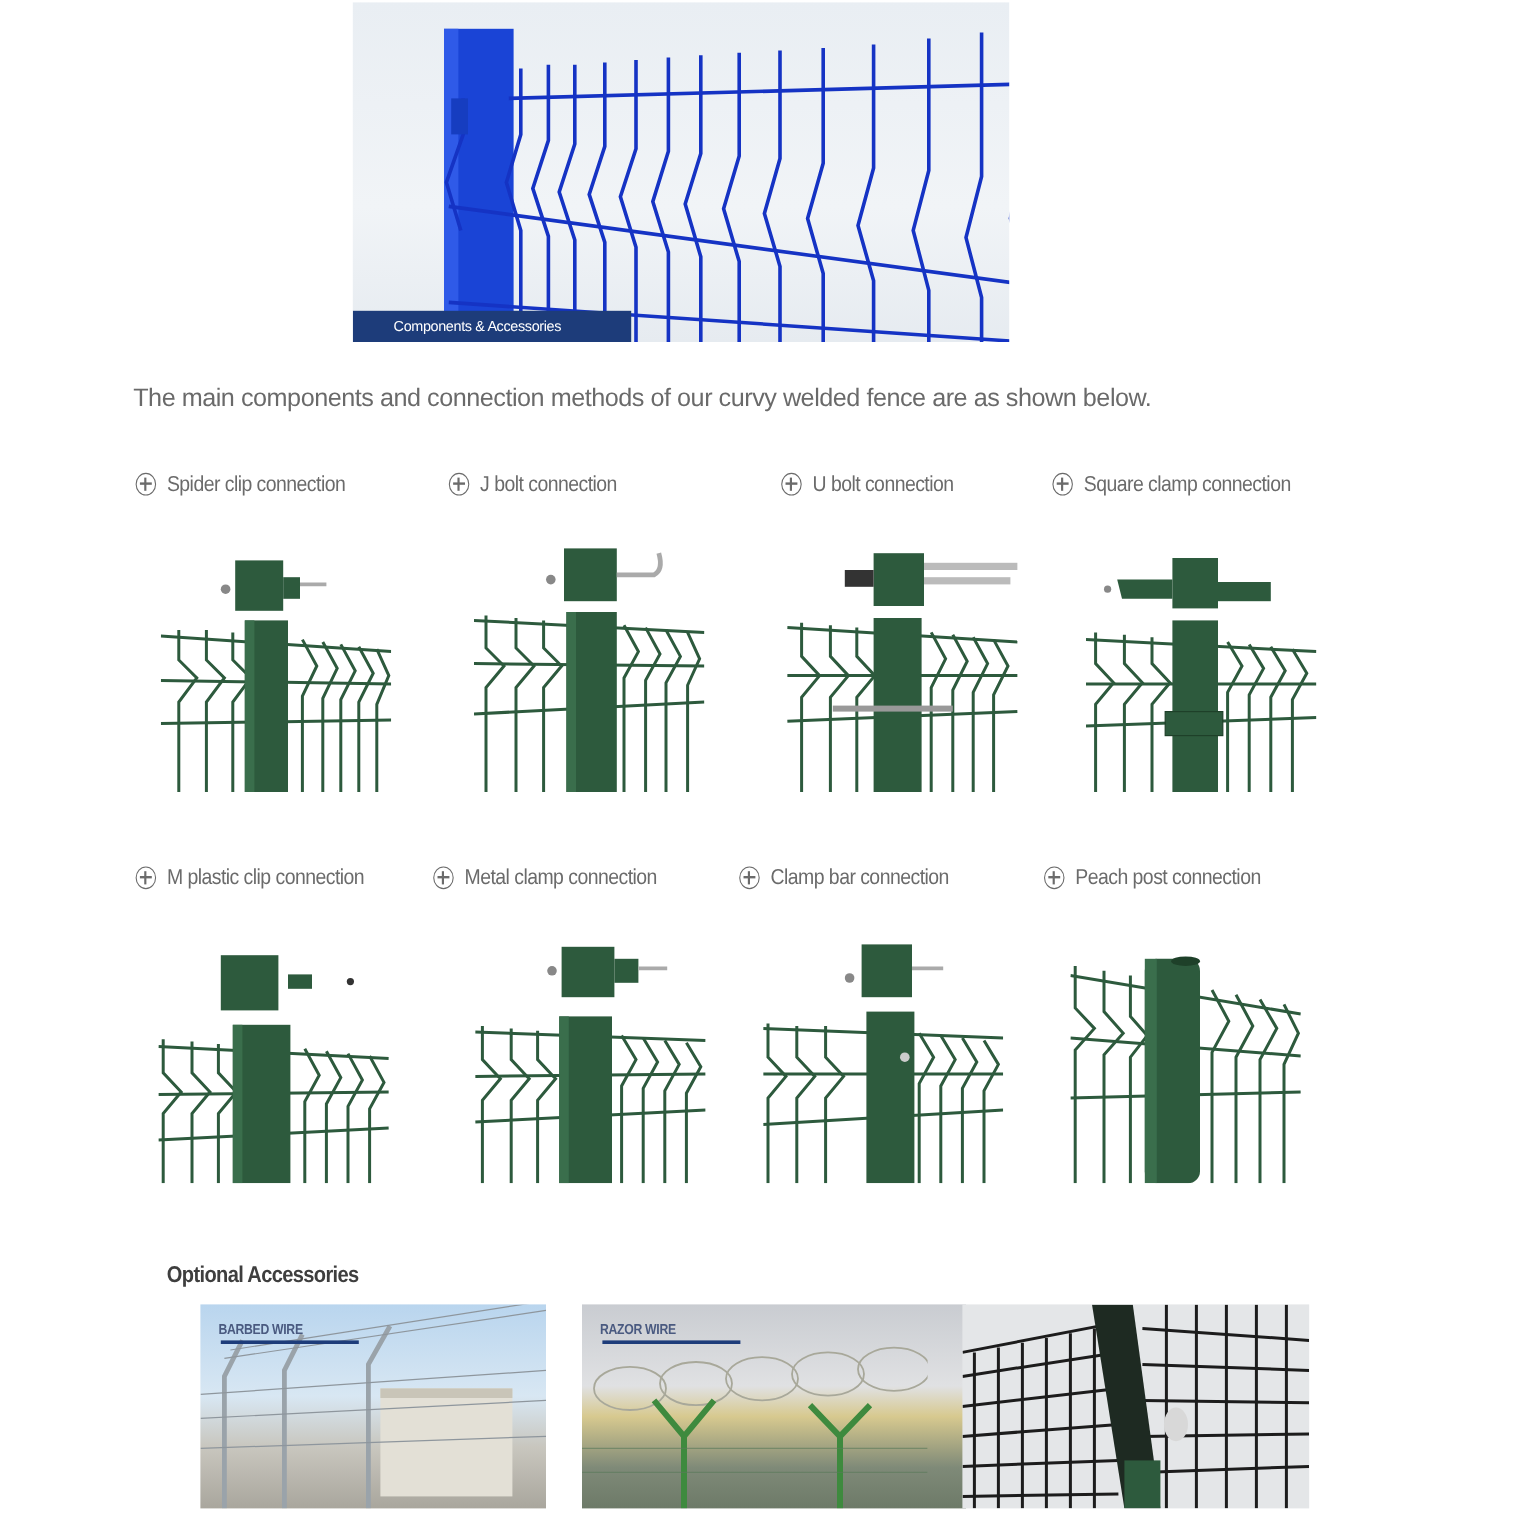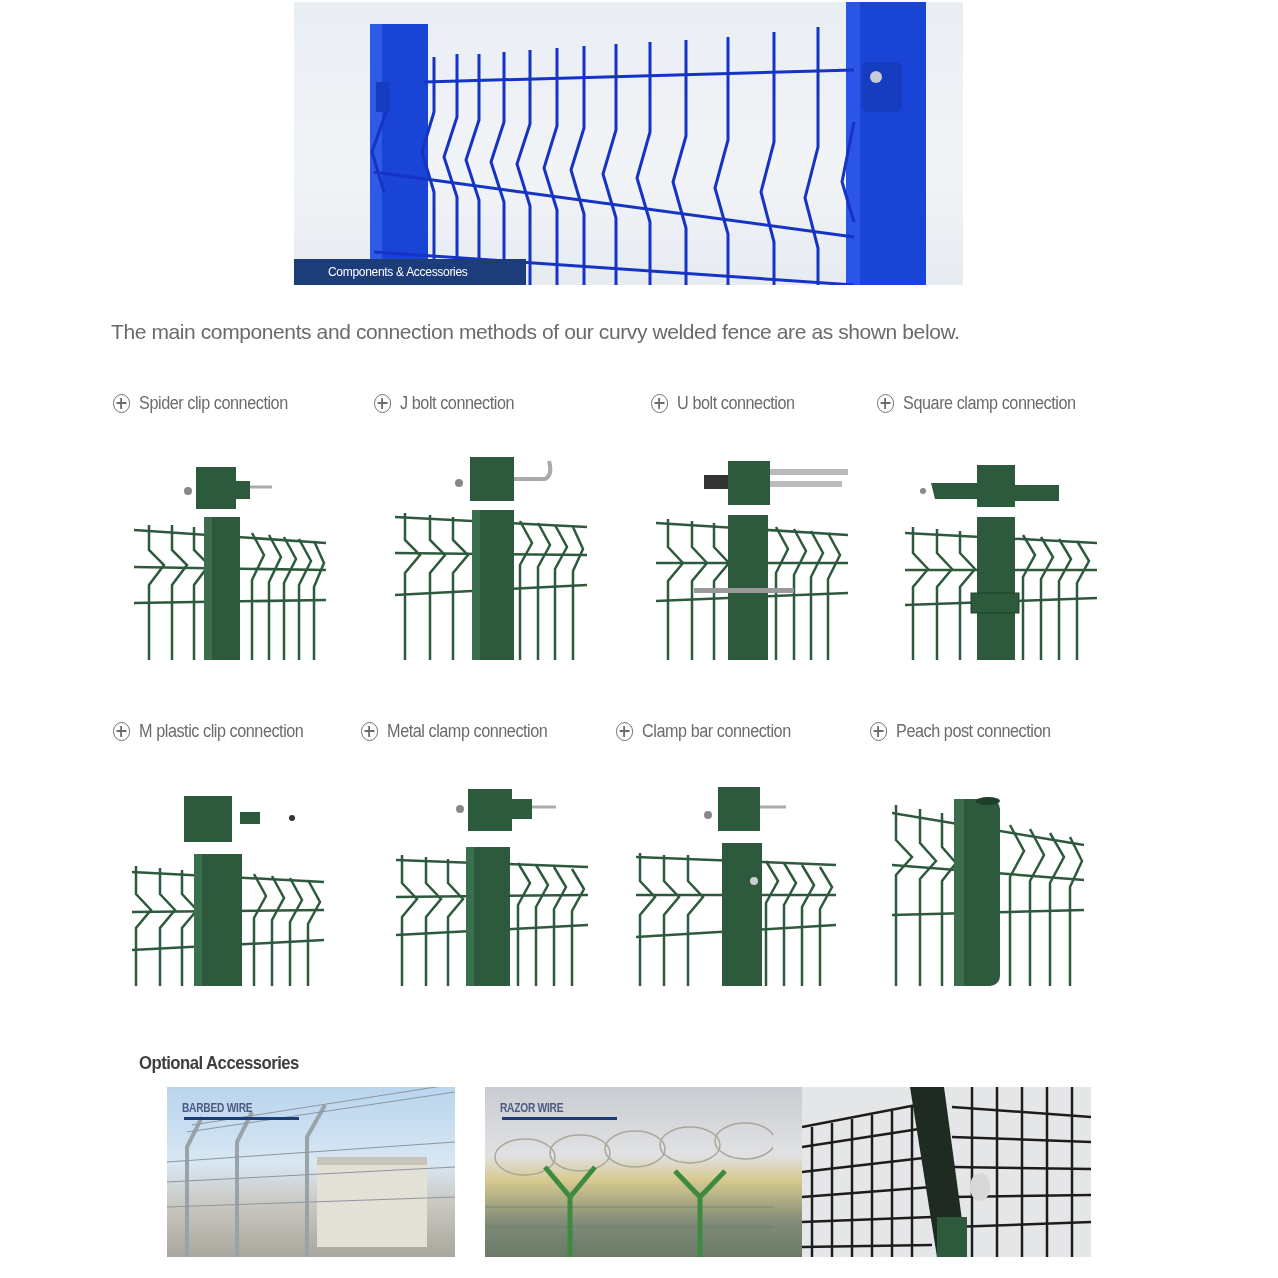--- a/index.html
+++ b/index.html
@@ -1,19 +1,19 @@
 <!DOCTYPE html>
 <html><head>
 <meta charset="utf-8">
 <style>
   * { box-sizing: border-box; margin: 0; padding: 0; }
   html, body { width: 1278px; height: 1278px; background: #ffffff; overflow: hidden; }
   body { position: relative; font-family: "Liberation Sans", sans-serif; color: #555; }
 
-  .hero { position: absolute; left: 294px; top: 2px; width: 669px; height: 283px; background: linear-gradient(180deg,#e9eef3 0%,#f1f4f7 60%,#e6ebf0 100%); overflow: hidden; }
+  .hero { position: absolute; left: 294px; top: 2px; width: 547px; height: 283px; background: linear-gradient(180deg,#e9eef3 0%,#f1f4f7 60%,#e6ebf0 100%); overflow: hidden; }
   .hero svg { position: absolute; left: 0; top: 0; }
   .hero-caption { position: absolute; left: 0; bottom: 0; width: 232px; height: 26px; background: #1d3c7a; color: #ffffff; font-size: 12px; line-height: 26px; padding-left: 34px; letter-spacing: -0.3px; }
 
   .intro { position: absolute; left: 111px; top: 320px; font-size: 21px; color: #6a6a6a; letter-spacing: -0.4px; }
 
   .conn-label { position: absolute; display: flex; align-items: center; font-size: 18px; color: #6b6b6b; letter-spacing: -0.5px; transform: scaleX(0.9); transform-origin: left center; white-space: nowrap; }
   .plus-icon { width: 19px; height: 19px; border: 1.6px solid #6b6b6b; border-radius: 50%; position: relative; margin-right: 10px; flex: none; }
   .plus-icon::before, .plus-icon::after { content: ""; position: absolute; background: #6b6b6b; }
   .plus-icon::before { left: 3px; right: 3px; top: 7.2px; height: 1.6px; }
   .plus-icon::after { top: 3px; bottom: 3px; left: 7.2px; width: 1.6px; }

